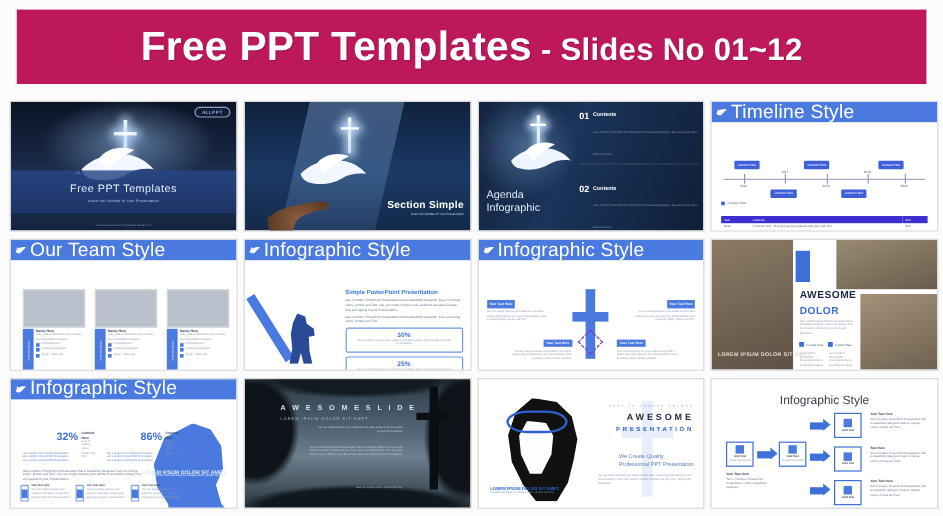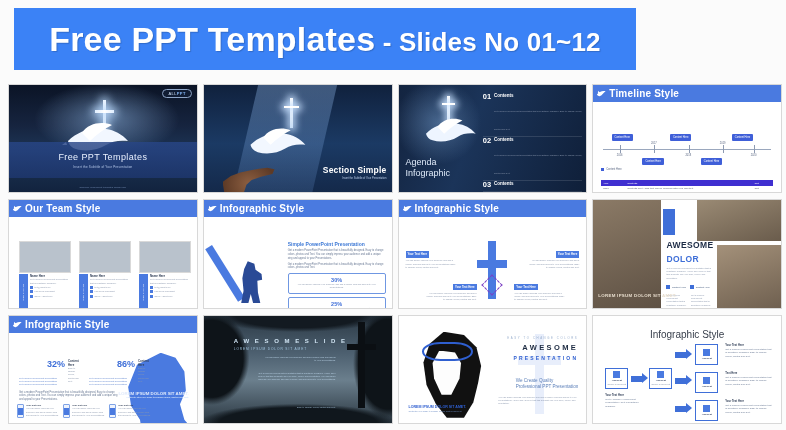--- a/index.html
+++ b/index.html
@@ -4,22 +4,22 @@
 <style>
   * { box-sizing: border-box; margin:0; padding:0; }
   html,body { width:786px; height:430px; overflow:hidden; }
   body {
     background:#fbfbfb;
     font-family:"Liberation Sans", sans-serif;
   }
 
   
   .banner{
-    position:absolute; left:14px; top:8px; width:622px; height:62px;
-    background:#3b82f6;
+    position:absolute; left:14px; top:8px; width:758px; height:62px;
+    background:#be185d;
     display:flex; align-items:center; justify-content:center;
   }
   .banner-title{
     color:#ffffff; white-space:nowrap; letter-spacing:.2px;
     text-shadow:1px 1px 1px rgba(0,0,0,.18);
   }
   .banner-title .big{ font-size:34px; font-weight:bold; }
   .banner-title .small{ font-size:26px; font-weight:bold; }
 
   
@@ -34,21 +34,21 @@
     position:relative; overflow:hidden;
     border:1px solid #d8d8d8; background:#fff;
   }
 
   
   .hdr{
     position:absolute; left:0; top:0; width:100%; height:17px;
     background:#4a7ae0; display:flex; align-items:center; gap:2px; padding-left:3px;
   }
   .hdr .dove{ width:11px; height:11px; flex:0 0 auto; }
-  .hdr-title{ color:#fff; font-size:10px; font-weight:700; letter-spacing:.2px; }
+  .hdr-title{ color:#fff; font-size:16px; font-weight:400; letter-spacing:.2px; }
   .body-white{ position:absolute; left:0; top:17px; right:0; bottom:0; background:#fff; }
 
   .tiny{ font-size:2.6px; color:#6a7a95; line-height:1.45; }
   .tiny2{ font-size:2.2px; color:#8a97ad; line-height:1.5; }
 
   
   .s1{
     background:
       radial-gradient(ellipse 55% 48% at 52% 32%, rgba(150,190,235,.55), rgba(20,36,70,0) 70%),
       linear-gradient(180deg,#0b1426 0%,#16243f 38%,#1d3556 62%,#12233e 100%);
@@ -99,21 +99,21 @@
   .s3{ background:linear-gradient(110deg,#132440 0%,#1b3459 40%,#0f1f39 100%); }
   .s3 .left{ position:absolute; left:0; top:0; width:46%; height:100%;
      background:radial-gradient(ellipse 70% 55% at 45% 35%, rgba(140,185,235,.4), rgba(15,30,58,0) 72%); }
   .s3 .cross{ position:absolute; left:26%; top:10%; }
   .s3 .bar-v{ position:absolute; width:2.5px; height:26px; left:0; top:0;
     background:linear-gradient(180deg,#fff,#cfe2f8); box-shadow:0 0 6px 3px rgba(200,225,255,.7); }
   .s3 .bar-h{ position:absolute; width:13px; height:2.5px; left:-5px; top:7px; background:#fff;
     box-shadow:0 0 6px 3px rgba(200,225,255,.7);}
   .s3 .title{ position:absolute; left:7px; bottom:14px; color:#dfeaf9; font-size:9px; line-height:1.18; }
   .s3 .list{ position:absolute; right:4px; top:8px; width:53%; }
-  .s3 .row{ display:flex; gap:3px; align-items:flex-start; margin-bottom:0;
+  .s3 .row{ display:flex; gap:3px; align-items:flex-start; margin-bottom:17px;
      border-bottom:1px solid rgba(255,255,255,.12); padding-bottom:2px;}
   .s3 .num{ color:#fff; font-size:7.5px; font-weight:bold; line-height:1; }
   .s3 .ctext b{ color:#fff; font-size:4.5px; display:block; }
 
   
   .s4 .tl{ position:absolute; left:8px; right:8px; top:30px; height:34px; }
   .s4 .axis{ position:absolute; left:2px; right:2px; top:17px; height:1px; background:#9aa7bd; }
   .s4 .pill{ position:absolute; background:#3f5fd8; color:#fff; font-size:2.6px;
     padding:2px 3px; border-radius:1px; white-space:nowrap; }
   .s4 .yr{ position:absolute; font-size:2.6px; color:#5a6782; }

